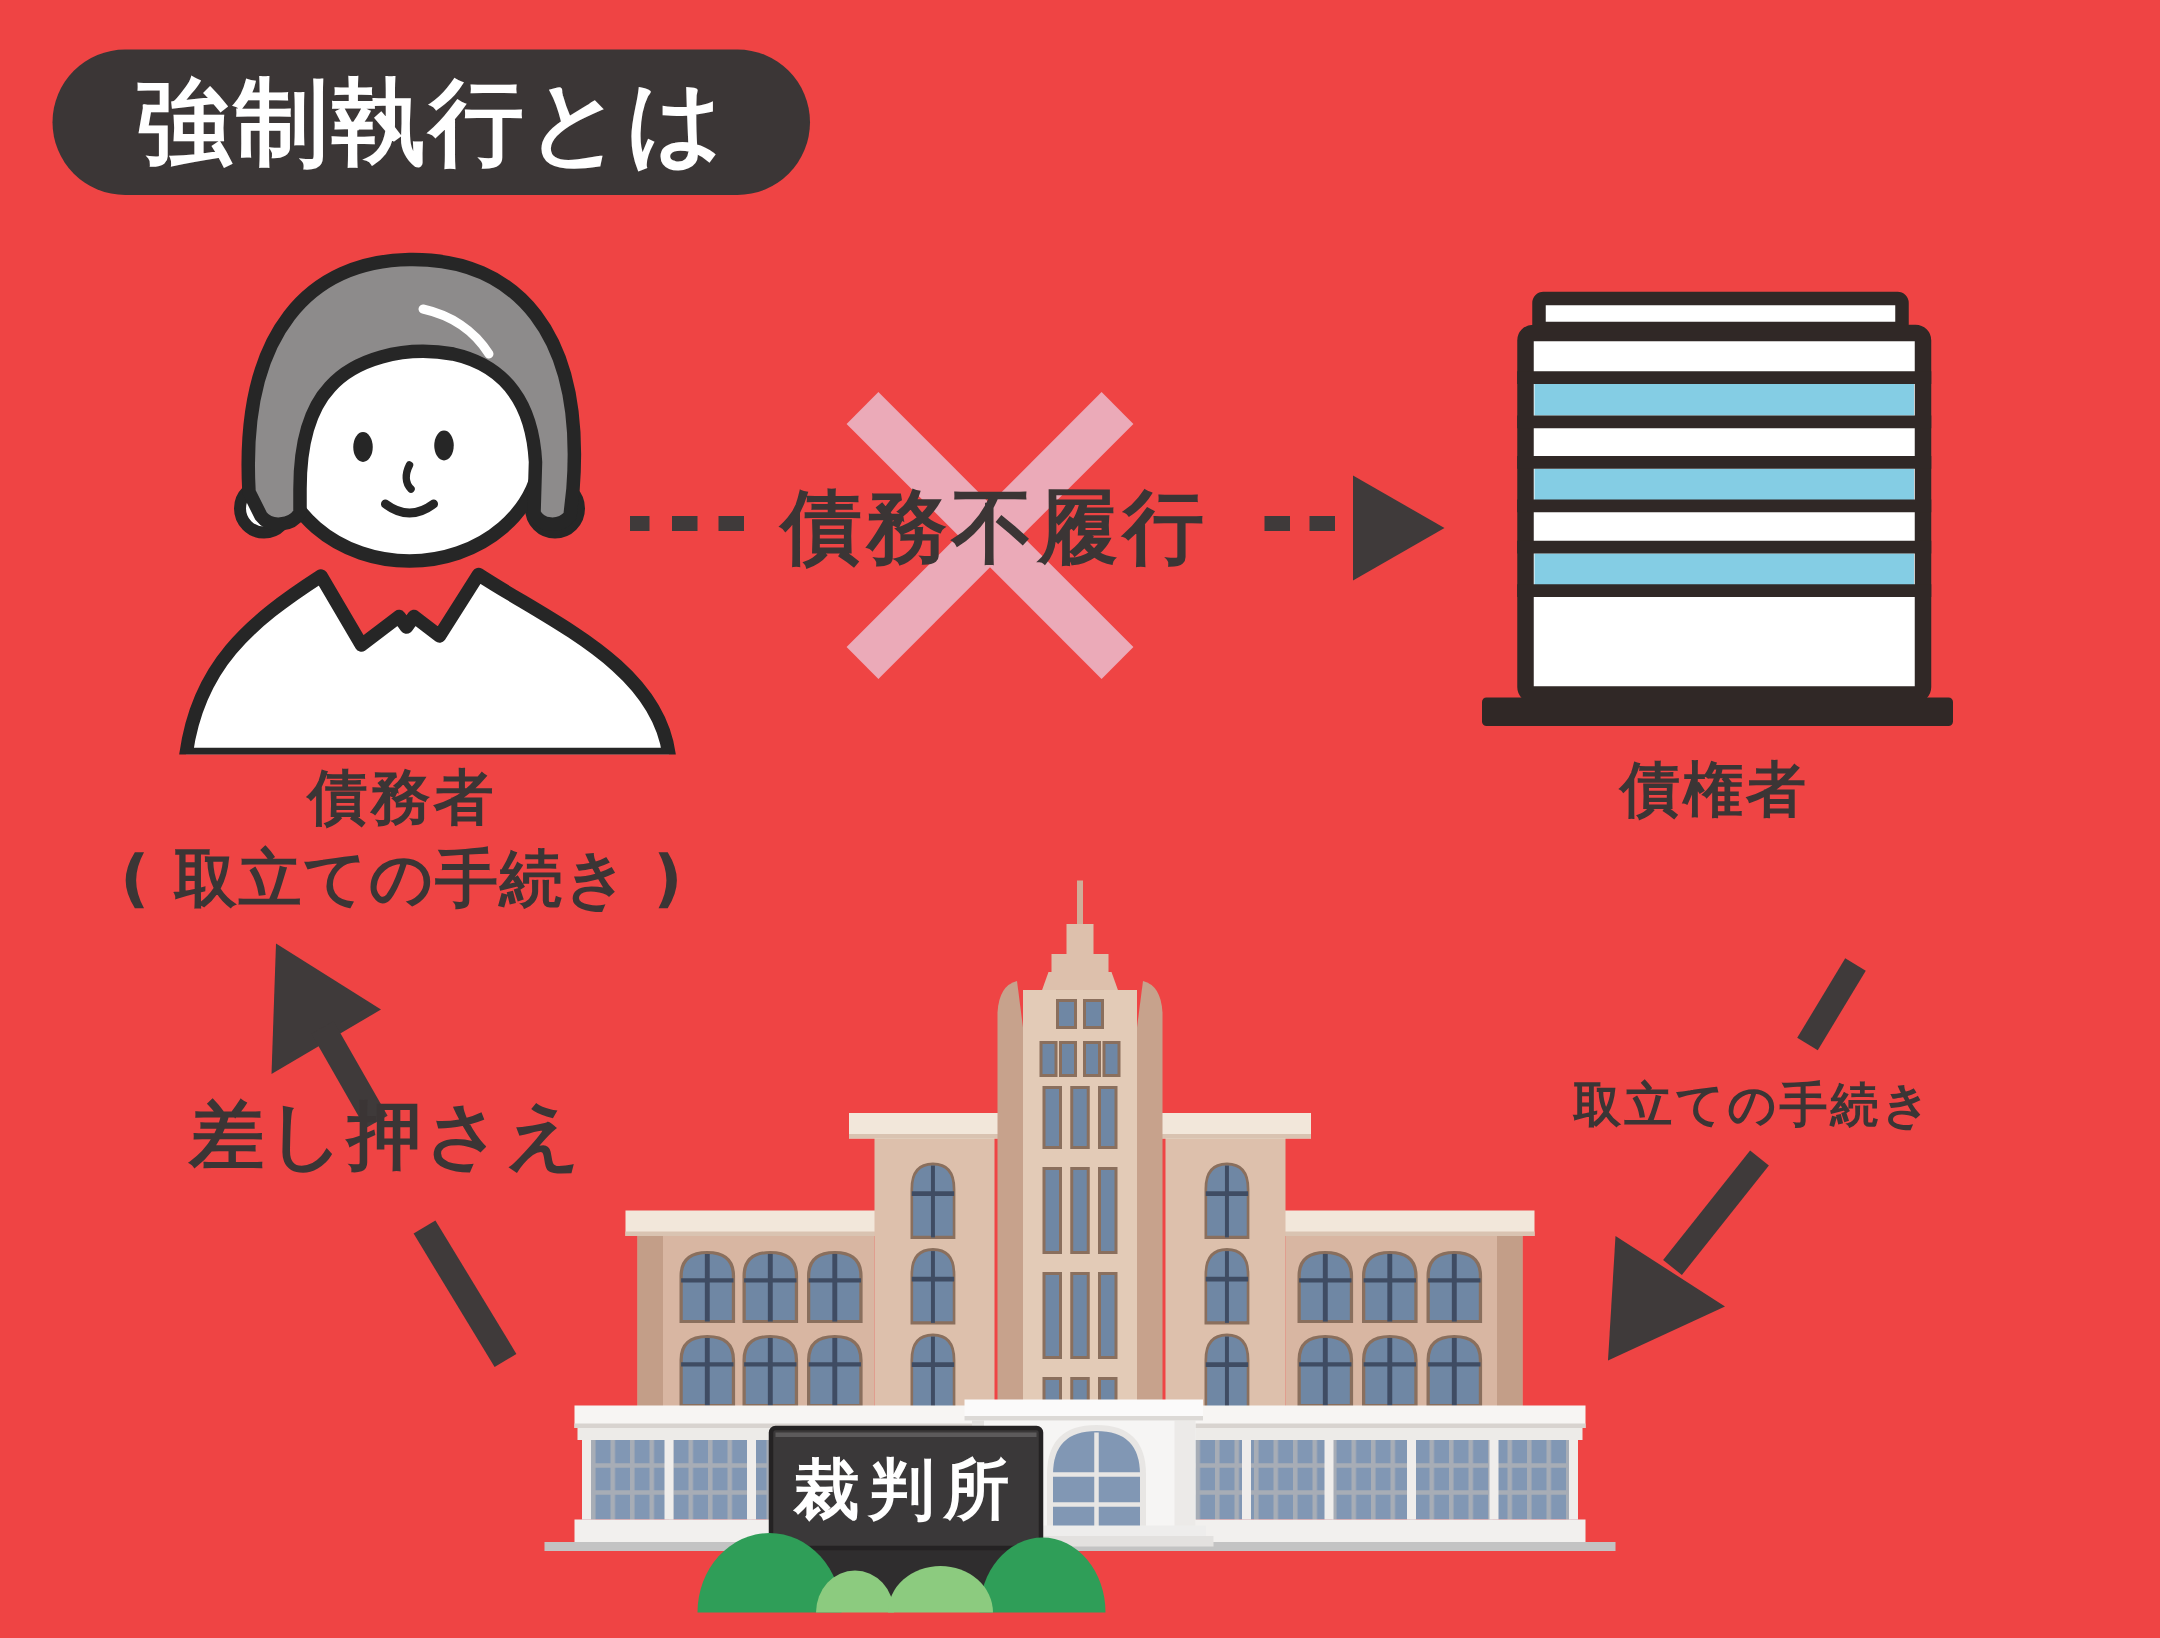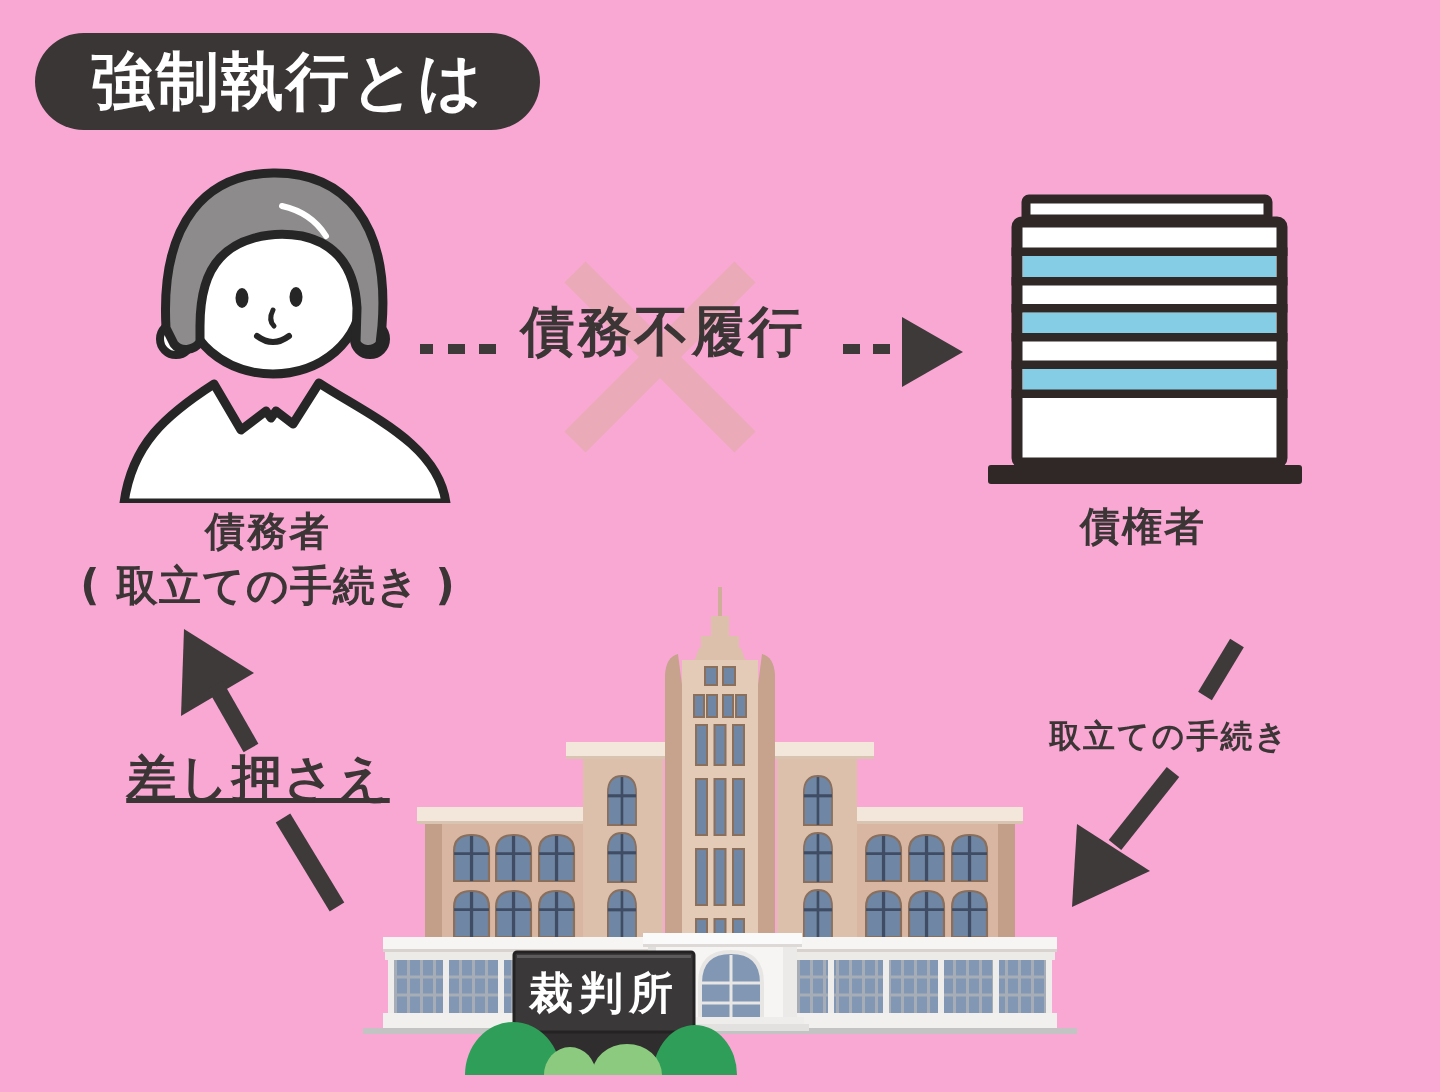--- a/index.html
+++ b/index.html
@@ -1,16 +1,16 @@
 <!DOCTYPE html>
 <html><head>
 <meta charset="utf-8">
 <style>
   html,body{margin:0;padding:0;background:#ffffff;font-family:"DejaVu Sans",sans-serif;}
-  .canvas{position:relative;width:1440px;height:1092px;background:#f9a8d4;overflow:hidden;}
+  .canvas{position:relative;width:1440px;height:1092px;background:#ef4444;overflow:hidden;}
   .abs{position:absolute;}
   .badge{left:35px;top:33px;width:505px;height:97px;background:#3b3636;border-radius:50px;
          display:flex;align-items:center;justify-content:center;}
   .badge span{color:#ffffff;font-size:63px;font-weight:800;letter-spacing:2px;}
   .lbl{color:#3b3535;font-weight:800;display:flex;align-items:center;justify-content:center;
        text-align:center;white-space:nowrap;}
   .lbl-name{font-size:40px;letter-spacing:2px;}
   .lbl-sub{font-size:42px;letter-spacing:1px;}
   .lbl-rel{font-size:54px;letter-spacing:3px;}
   .lbl-arrow{font-size:50px;letter-spacing:2px;}
@@ -78,28 +78,28 @@
       <rect x="15" y="89" width="13" height="10"></rect>
       <rect x="43" y="89" width="17" height="10"></rect>
       <rect x="74" y="89" width="17" height="10"></rect>
     </g>
     <g fill="#3f3a3a">
       <rect x="438" y="89" width="17" height="10"></rect>
       <rect x="468" y="89" width="17" height="10"></rect>
     </g>
     <polygon points="497,62 558,97 497,132" fill="#3f3a3a"></polygon>
   </svg>
-  <div class="abs lbl lbl-rel" style="left:495px;top:300px;width:336px;height:64px;">債務不履行</div>
+  <div class="abs lbl lbl-rel" style="left:495px;top:320px;width:336px;height:64px;">債務不履行</div>
 
   <svg class="abs" style="left:140px;top:615px;" width="210" height="300" viewBox="0 0 210 300">
     <polygon points="44,14 41,101 114,58" fill="#3f3a3a"></polygon>
     <line x1="75" y1="70" x2="111" y2="133" stroke="#3f3a3a" stroke-width="17"></line>
     <line x1="143" y1="203" x2="197" y2="292" stroke="#3f3a3a" stroke-width="17"></line>
   </svg>
-  <div class="abs lbl lbl-arrow" style="left:103px;top:750px;width:310px;height:56px;text-decoration:underline;">差し押さえ</div>
+  <div class="abs lbl lbl-arrow" style="left:103px;top:729px;width:310px;height:56px;">差し押さえ</div>
 
   <svg class="abs" style="left:1055px;top:628px;" width="200" height="290" viewBox="0 0 200 290">
     <line x1="182" y1="15" x2="150" y2="68" stroke="#3f3a3a" stroke-width="16"></line>
     <line x1="118" y1="144" x2="60" y2="217" stroke="#3f3a3a" stroke-width="16"></line>
     <polygon points="17,279 22,196 95,243" fill="#3f3a3a"></polygon>
   </svg>
   <div class="abs lbl lbl-arrow2" style="left:969px;top:710px;width:400px;height:54px;">取立ての手続き</div>
 
   <svg class="abs" style="left:355px;top:583px;" width="730" height="500" viewBox="0 0 730 500">
     <defs>

